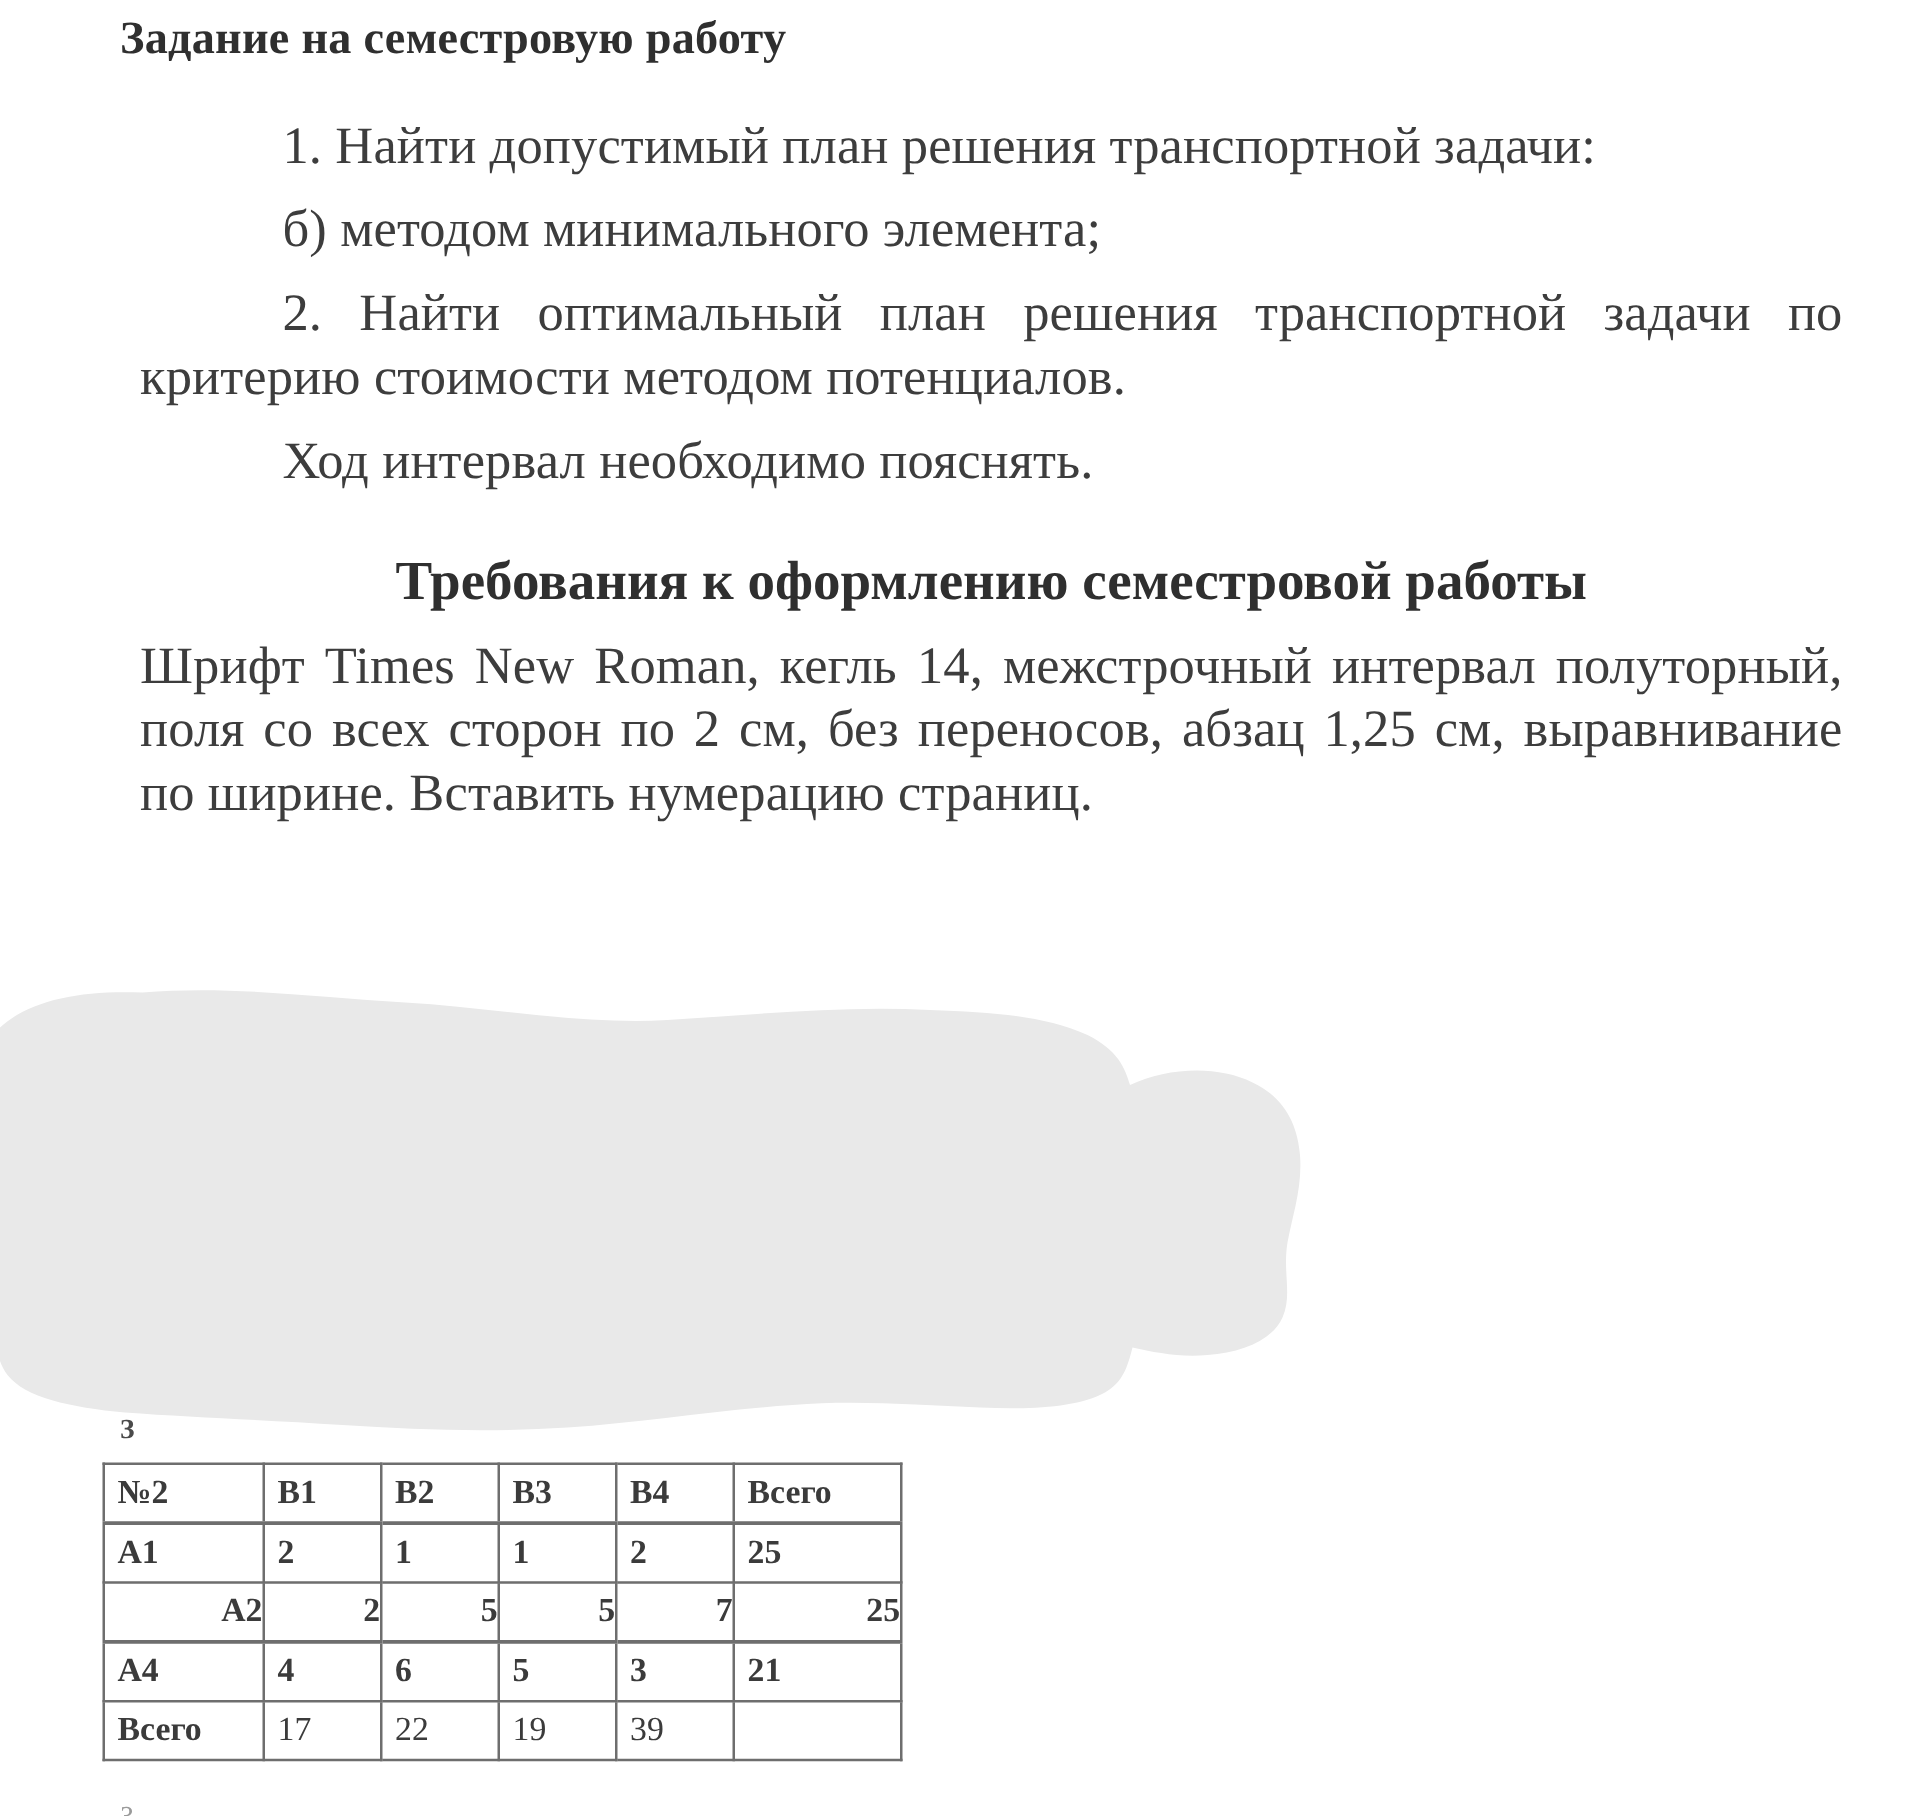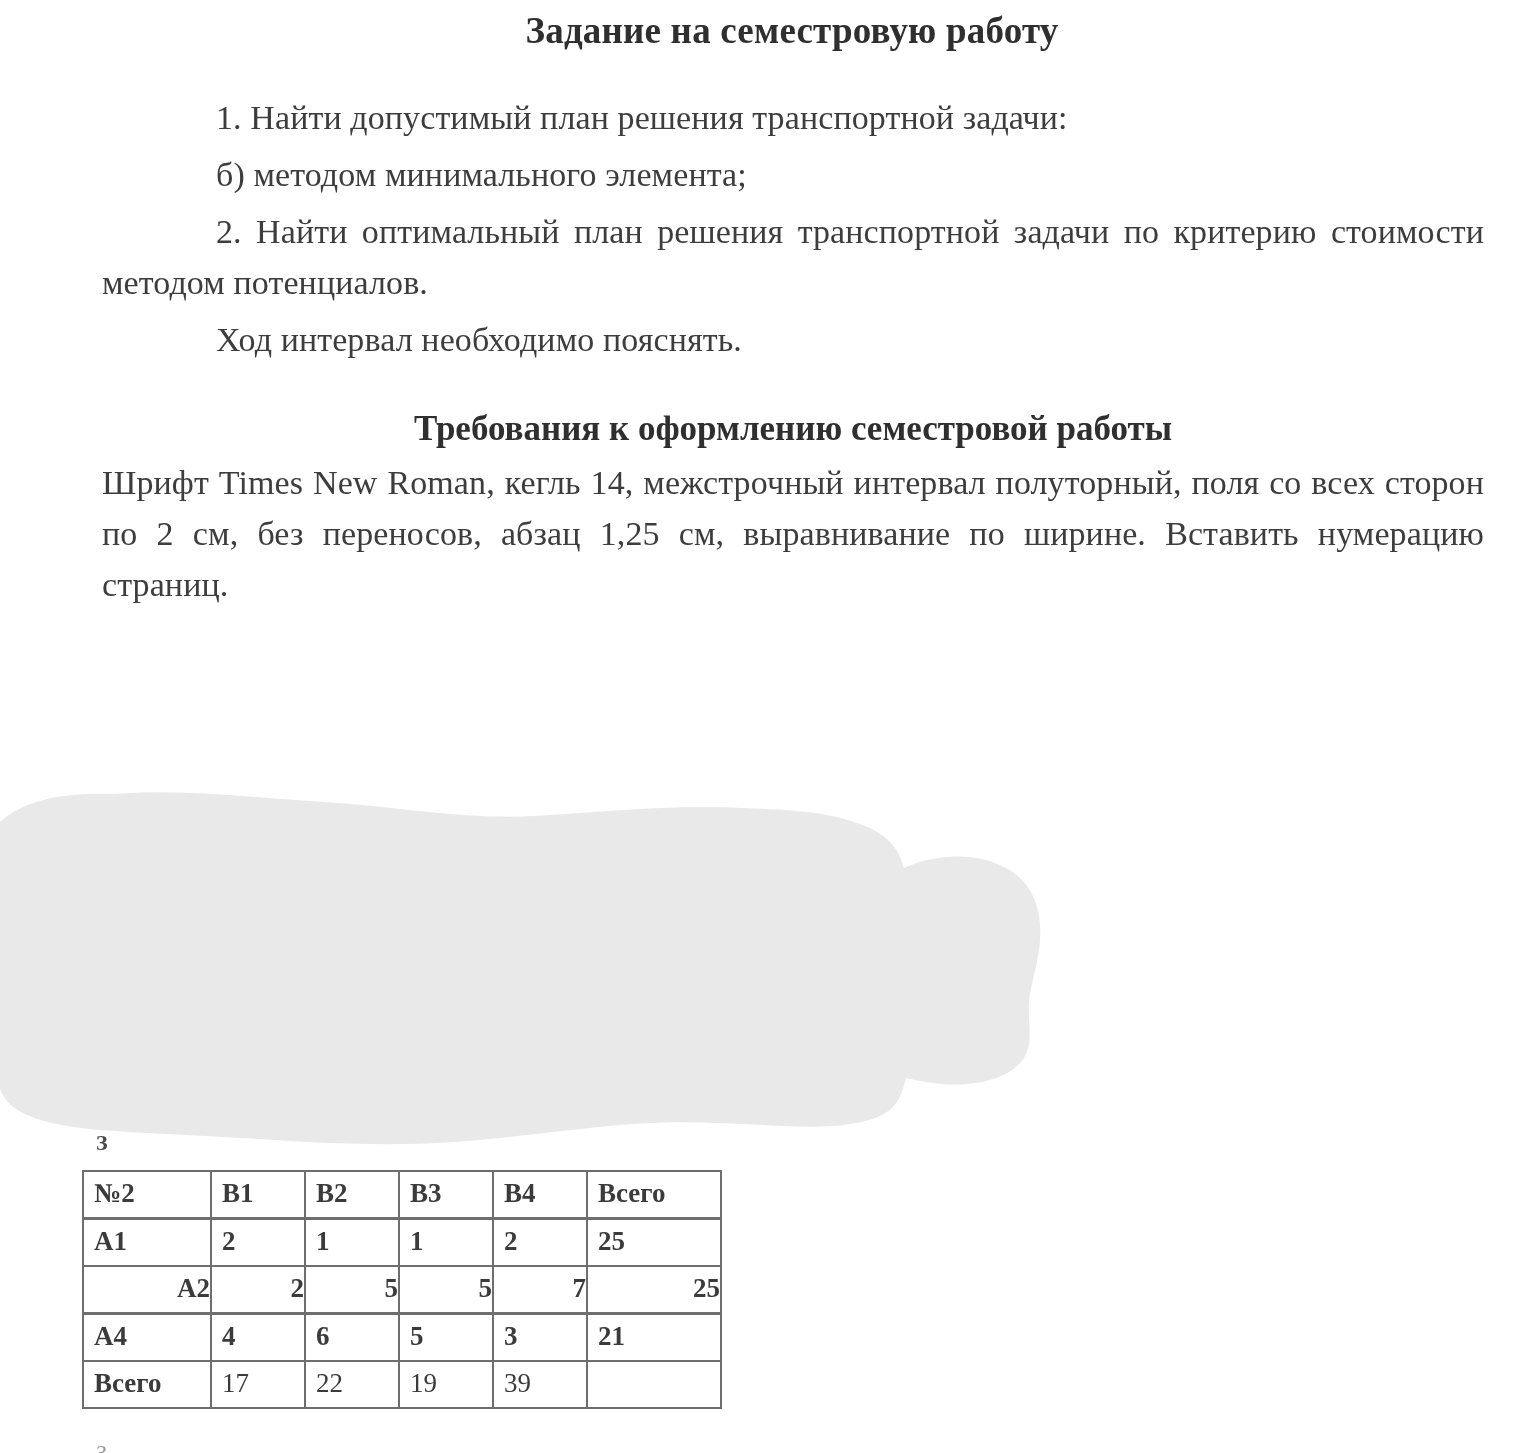--- a/index.html
+++ b/index.html
@@ -28,54 +28,54 @@
 
   
   .doc-body {
     position: absolute;
     left: 96px;
     top: 8px;
     width: 1394px;
   }
 
   .doc-title {
-    text-align: center;
+    text-align: left;
     font-weight: bold;
     font-size: 37px;
     line-height: 1.25;
     letter-spacing: 0.2px;
     color: #2f2f2f;
     margin: 0 0 38px 0;
     padding-right: 2px;
   }
 
   .para {
-    font-size: 34px;
+    font-size: 42px;
     line-height: 51px;
     color: #3d3d3d;
-    margin: 6px;
+    margin: 16px;
     text-align: justify;
     text-justify: inter-word;
     letter-spacing: 0.1px;
   }
   .para.indent {
     text-indent: 114px;
   }
   .para.noindent {
     text-indent: 0;
   }
   
   .para.single {
     text-align: left;
   }
 
   .section-title {
     text-align: center;
     font-weight: bold;
-    font-size: 35px;
+    font-size: 44px;
     line-height: 1.25;
     color: #2f2f2f;
     margin: 42px 0 0 0;
   }
 
   
   .redaction {
     position: absolute;
     left: -6px;
     top: 782px;

